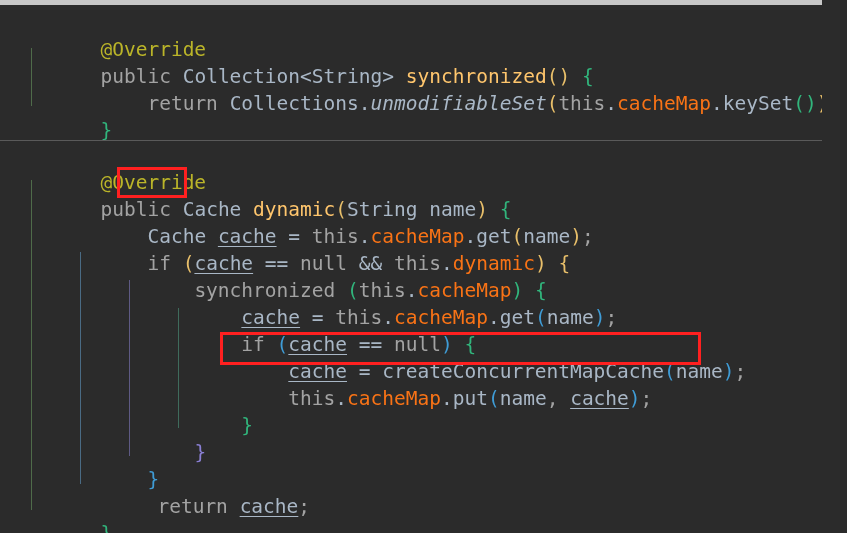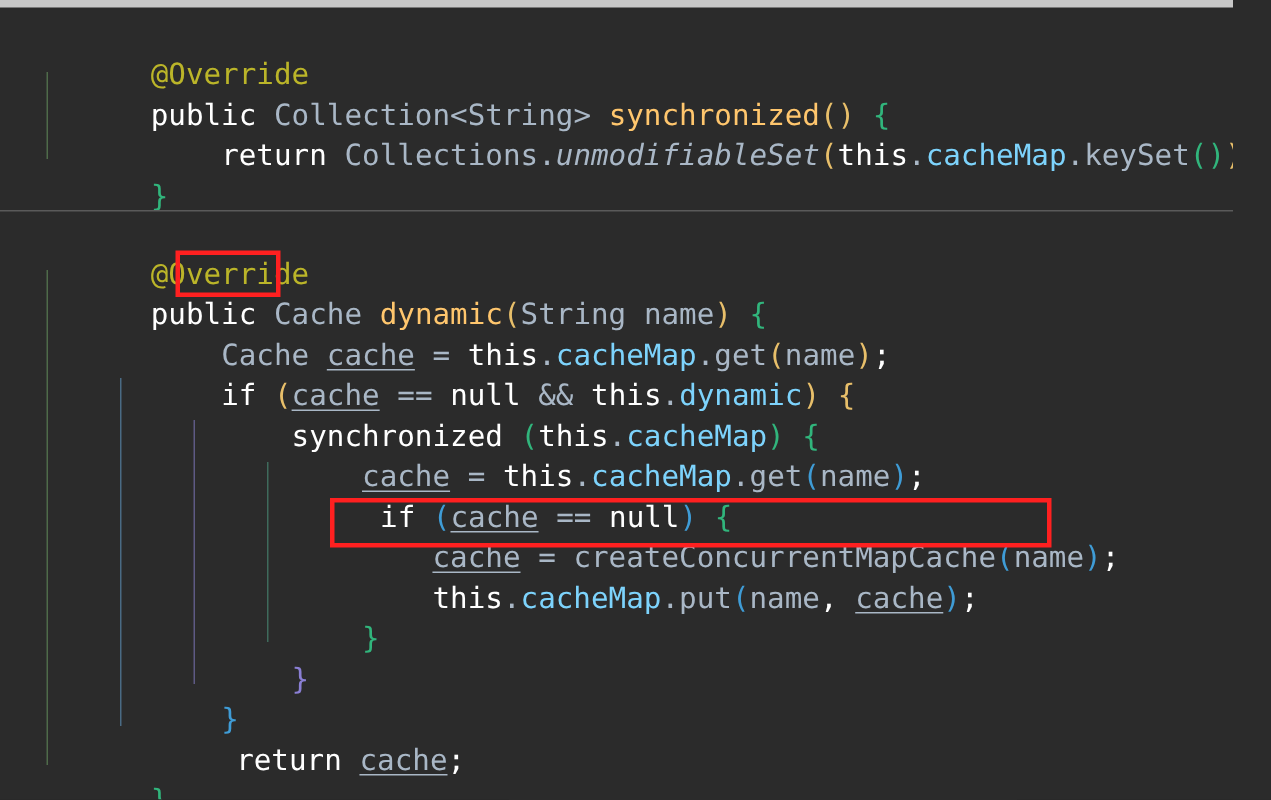--- a/index.html
+++ b/index.html
@@ -51,24 +51,24 @@
     letter-spacing: 0px;
     color: #a9b7c6;
   }
 
   .code-line .pad {
     display: inline-block;
   }
 
   
   .t-anno   { color: #bbb529; }
-  .t-kw     { color: #ffffff; }
+  .t-kw     { color: #a3a3a3; }
   .t-type   { color: #a9b7c6; }
   .t-method { color: #ffc66d; }
-  .t-field  { color: #7dd3fc; }
+  .t-field  { color: #f97316; }
   .t-call   { color: #a9b7c6; }
   .t-static { color: #a9b7c6; font-style: italic; }
   .t-local  { color: #a9b7c6; text-decoration: underline; text-underline-offset: 3px; }
   .t-plain  { color: #a9b7c6; }
   .t-op     { color: #a9b7c6; }
 
   
   .b1 { color: #e8bf6a; }
   .b2 { color: #31b57c; }
   .b3 { color: #3f9cd6; }
@@ -137,21 +137,21 @@
     </div>
 
     <div class="code-line" style="padding-left:30px;">
       <span class="pad">        </span><span class="t-kw">synchronized</span><span class="pad"> </span><span class="b2">(</span><span class="t-kw">this</span><span class="t-plain">.</span><span class="t-field">cacheMap</span><span class="b2">)</span><span class="pad"> </span><span class="b2">{</span>
     </div>
 
     <div class="code-line" style="padding-left:30px;">
       <span class="pad">            </span><span class="t-local">cache</span><span class="pad"> </span><span class="t-op">=</span><span class="pad"> </span><span class="t-kw">this</span><span class="t-plain">.</span><span class="t-field">cacheMap</span><span class="t-plain">.</span><span class="t-call">get</span><span class="b3">(</span><span class="t-plain">name</span><span class="b3">)</span><span class="t-kw">;</span>
     </div>
 
-    <div class="code-line" style="padding-left:42px;">
+    <div class="code-line" style="padding-left:30px;">
       <span class="pad">            </span><span class="t-kw">if</span><span class="pad"> </span><span class="b3">(</span><span class="t-local">cache</span><span class="pad"> </span><span class="t-op">==</span><span class="pad"> </span><span class="t-kw">null</span><span class="b3">)</span><span class="pad"> </span><span class="b2">{</span>
     </div>
 
     <div class="code-line" style="padding-left:30px;">
       <span class="pad">                </span><span class="t-local">cache</span><span class="pad"> </span><span class="t-op">=</span><span class="pad"> </span><span class="t-call">createConcurrentMapCache</span><span class="b3">(</span><span class="t-plain">name</span><span class="b3">)</span><span class="t-kw">;</span>
     </div>
 
     <div class="code-line" style="padding-left:30px;">
       <span class="pad">                </span><span class="t-kw">this</span><span class="t-plain">.</span><span class="t-field">cacheMap</span><span class="t-plain">.</span><span class="t-call">put</span><span class="b3">(</span><span class="t-plain">name</span><span class="t-kw">,</span><span class="pad"> </span><span class="t-local">cache</span><span class="b3">)</span><span class="t-kw">;</span>
     </div>

